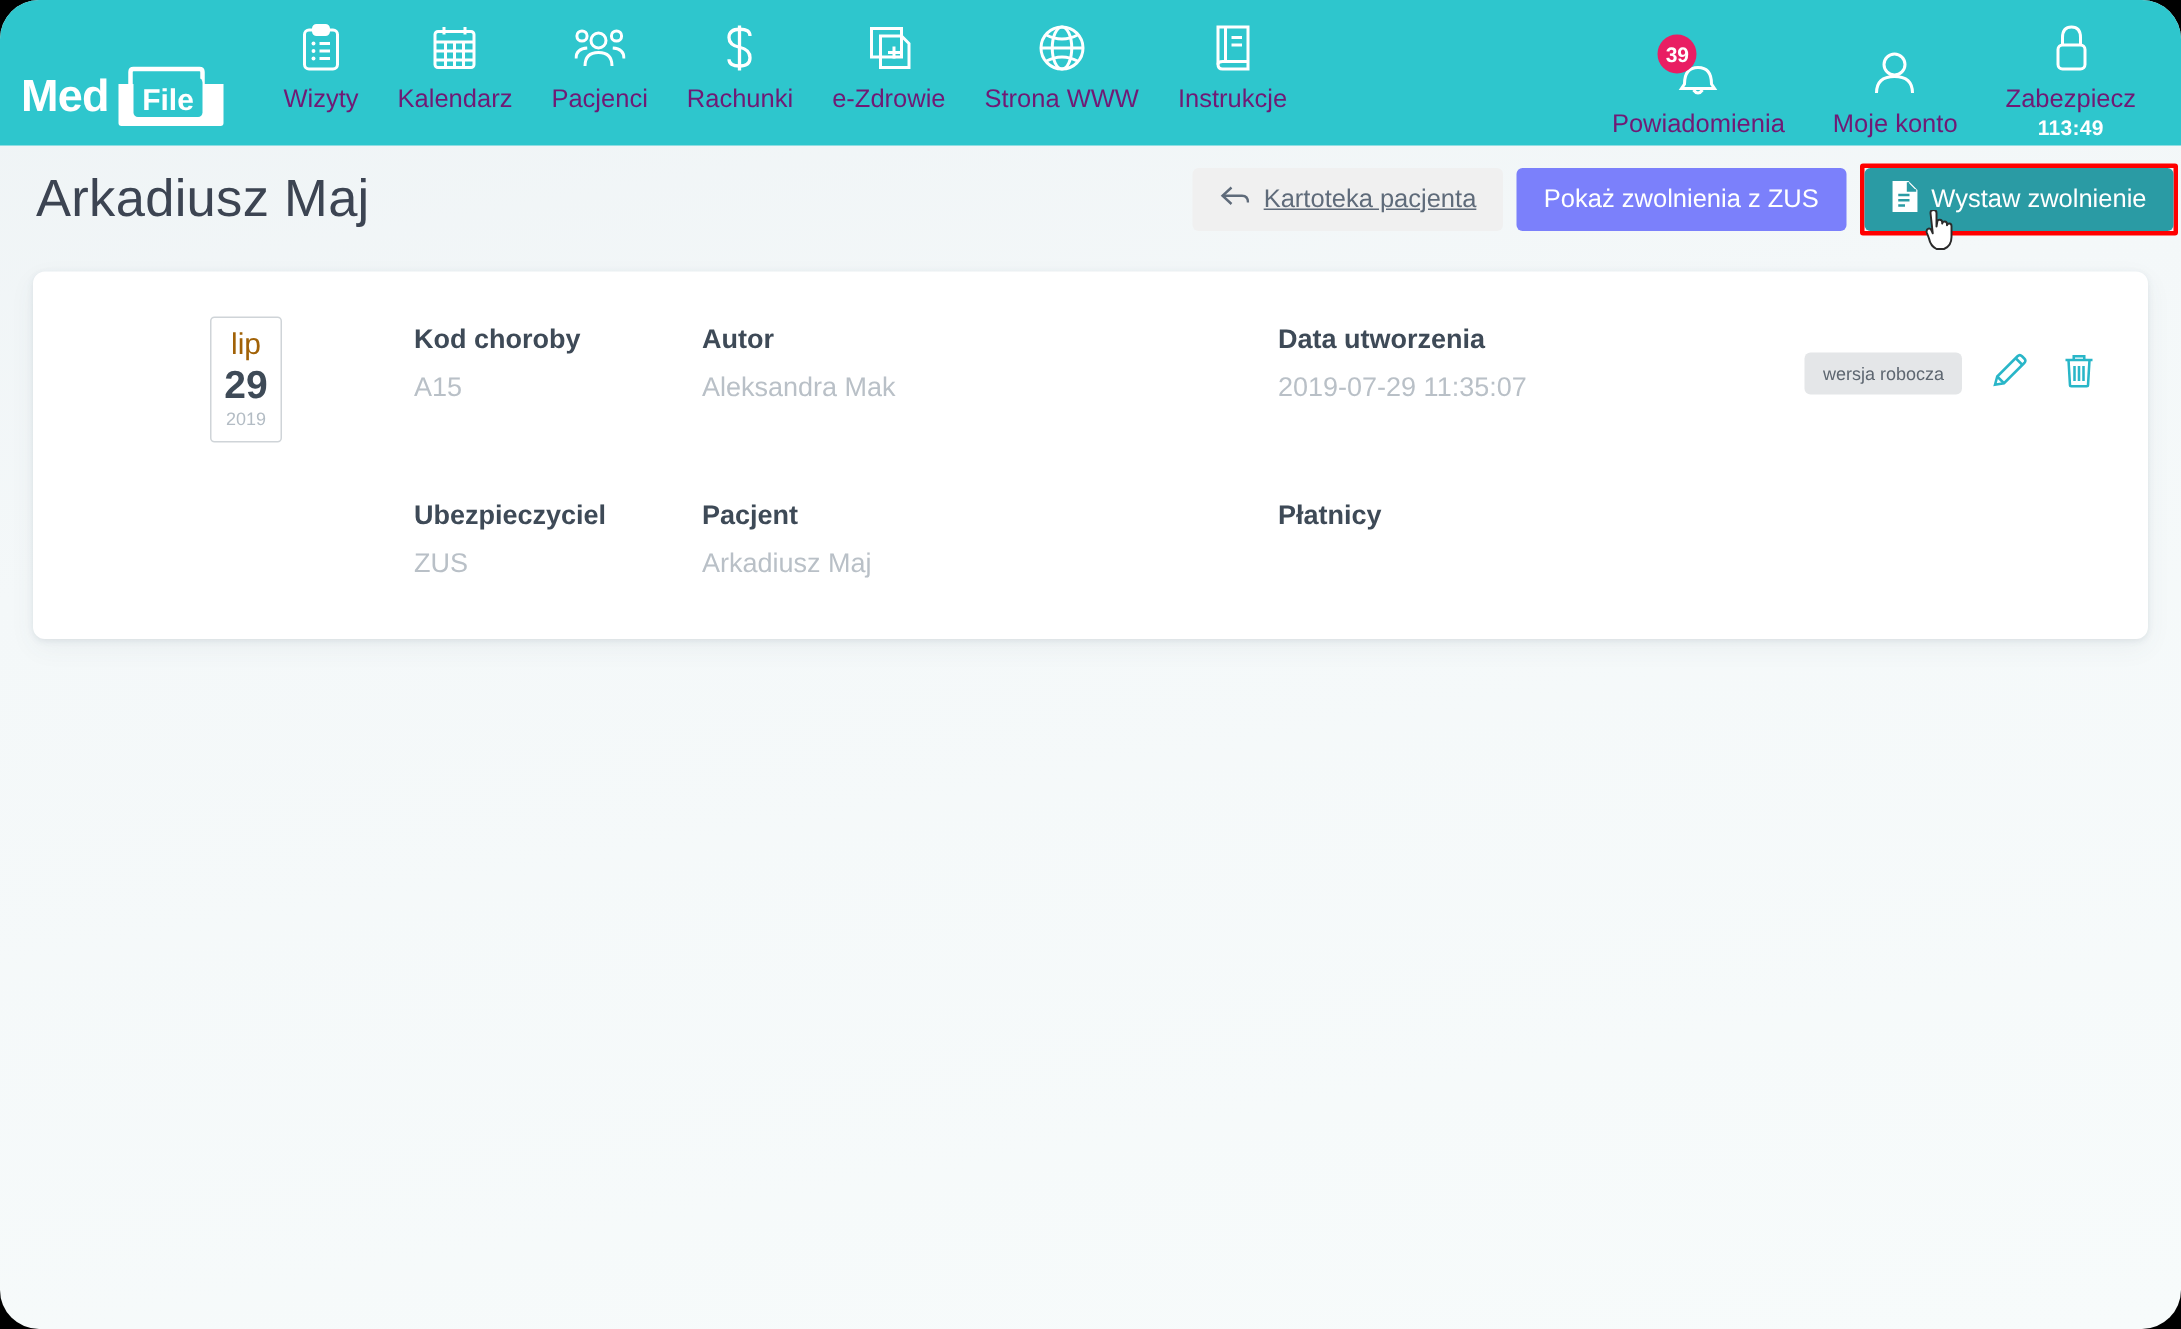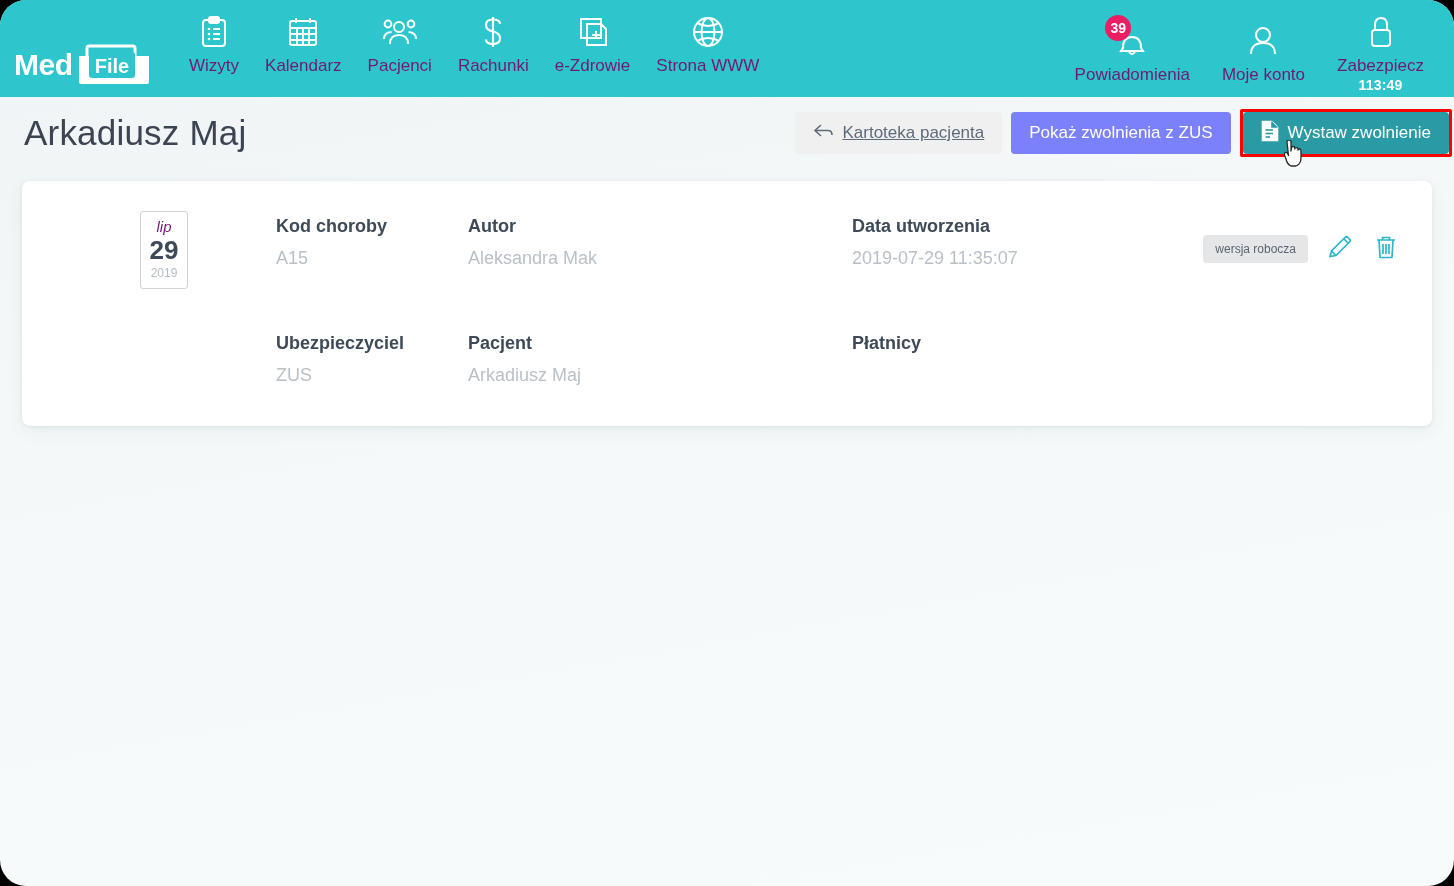--- a/index.html
+++ b/index.html
@@ -82,21 +82,21 @@
     color: #701a75;
     font-size: 17px;
     margin-top: 6px;
     white-space: nowrap;
     font-family: "Liberation Sans", sans-serif;
   }
 
   .nav-right {
     margin-left: auto;
     display: flex;
-    align-items: center;
+    align-items: flex-end;
     padding-right: 14px;
   }
   .nav-right .nav-item { padding: 14px 16px 0 16px; }
 
   .bell-wrap { position: relative; }
   .badge {
     position: absolute;
     top: -8px;
     left: -12px;
     background: #e91e63;
@@ -193,21 +193,21 @@
   .date-box {
     width: 46px;
     border: 1px solid #cfd4d8;
     border-radius: 3px;
     text-align: center;
     padding: 6px 0 8px 0;
     margin: 0 0 0 96px;
     flex: 0 0 auto;
     background: #fff;
   }
-  .date-month { font-size: 15px; color: #701a75; line-height: 1.2; font-style: italic; }
+  .date-month { font-size: 20px; color: #a16207; line-height: 1.2; }
   .date-day   { font-size: 26px; color: #3e4a57; font-weight: bold; line-height: 1.15; }
   .date-year  { font-size: 12px; color: #b3bcc4; line-height: 1.2; }
 
   .fields {
     display: flex;
     flex: 1 1 auto;
     margin-left: 88px;
     margin-top: 4px;
   }
   .col { display: flex; flex-direction: column; }
@@ -363,20 +363,32 @@
             <circle cx="16" cy="16" r="14"></circle>
             <ellipse cx="16" cy="16" rx="6.5" ry="14"></ellipse>
             <line x1="2" y1="16" x2="30" y2="16"></line>
             <path d="M5 7 Q16 13 27 7"></path>
             <path d="M5 25 Q16 19 27 25"></path>
           </svg>
         </span>
         <span class="nav-label">Strona WWW</span>
       </div>
 
+      <div class="nav-item">
+        <span class="nav-icon">
+          <svg width="28" height="32" viewBox="0 0 28 32" fill="none" stroke="#ffffff" stroke-width="2">
+            <path d="M4 2 L24 2 L24 30 L7 30 Q4 30 4 27 Z"></path>
+            <line x1="9" y1="2" x2="9" y2="26"></line>
+            <line x1="13" y1="9" x2="20" y2="9"></line>
+            <line x1="13" y1="14" x2="20" y2="14"></line>
+            <path d="M4 27 Q4 25 7 25 L24 25"></path>
+          </svg>
+        </span>
+        <span class="nav-label">Instrukcje</span>
+      </div>
 
     </div>
 
     <div class="nav-right">
 
       <div class="nav-item">
         <span class="nav-icon bell-wrap">
           <svg width="30" height="32" viewBox="0 0 30 32" fill="none" stroke="#ffffff" stroke-width="2">
             <path d="M6 23 Q6 12 15 12 Q24 12 24 23 L26 26 L4 26 Z"></path>
             <path d="M12 27 Q15 31 18 27"></path>

